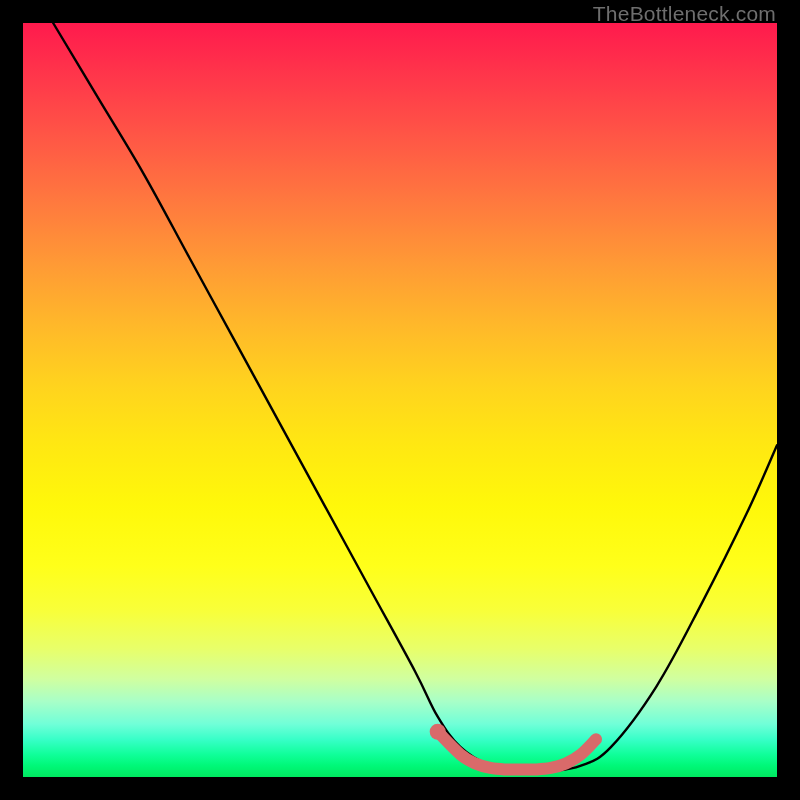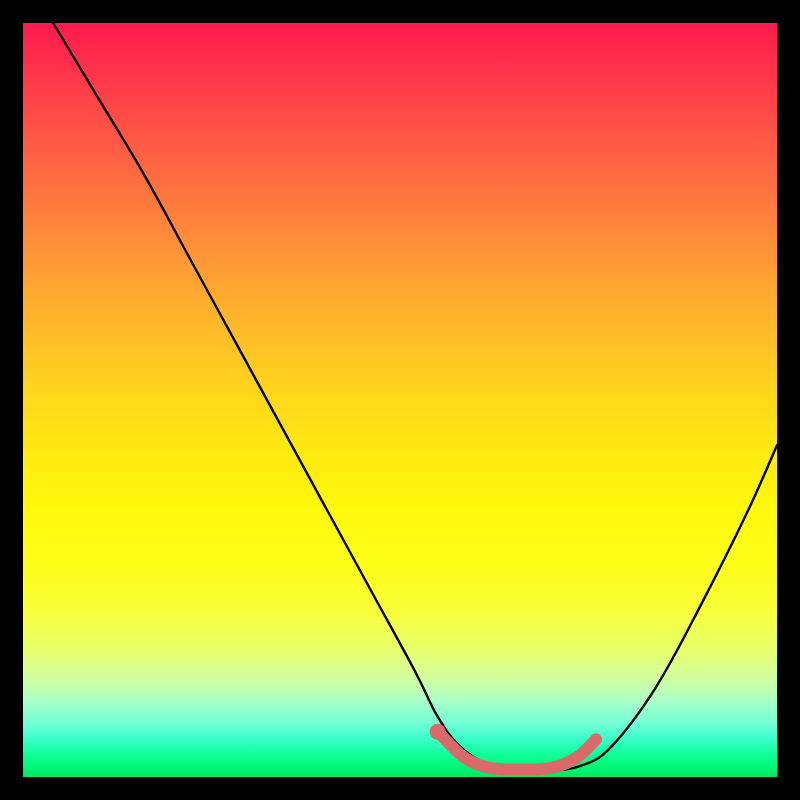--- a/index.html
+++ b/index.html
@@ -52,20 +52,21 @@
     left: 0; top: 0;
     width: 754px;
     height: 754px;
     overflow: visible;
   }
 </style>
 </head>
 <body>
 
 <div class="frame">
+  <div class="watermark">TheBottleneck.com</div>
   <div class="plot">
     <svg class="curve" viewBox="0 0 754 754" preserveAspectRatio="none">
       <path fill="none" stroke="#000" stroke-width="2.4" stroke-linecap="round" stroke-linejoin="round" d="M 30.16 0.00 C 38.30 13.57, 59.11 48.26, 75.40 75.40 C 91.69 102.54, 104.35 122.30, 120.64 150.80 C 136.93 179.30, 149.59 203.88, 165.88 233.74 C 182.17 263.60, 194.83 286.82, 211.12 316.68 C 227.41 346.54, 240.07 369.76, 256.36 399.62 C 272.65 429.48, 285.31 452.70, 301.60 482.56 C 317.89 512.42, 330.55 535.64, 346.84 565.50 C 363.13 595.36, 379.87 625.37, 392.08 648.44 C 404.29 671.51, 406.56 680.11, 414.70 693.68 C 422.84 707.25, 427.82 715.02, 437.32 723.84 C 446.82 732.66, 456.62 738.35, 467.48 742.69 C 478.34 747.03, 486.78 747.02, 497.64 747.97 C 508.50 748.92, 516.94 748.92, 527.80 747.97 C 538.66 747.02, 547.10 747.03, 557.96 742.69 C 568.82 738.35, 574.55 738.09, 588.12 723.84 C 601.69 709.59, 617.07 689.31, 633.36 663.52 C 649.65 637.73, 662.31 611.80, 678.60 580.58 C 694.89 549.36, 710.27 518.60, 723.84 490.10 C 737.41 461.60, 748.57 434.45, 754.00 422.24" id="path-main"></path>
       <path fill="none" stroke="#d96a6a" stroke-width="12" stroke-linecap="round" stroke-linejoin="round" d="M 414.70 708.76 C 418.77 712.83, 430.53 725.68, 437.32 731.38 C 444.11 737.08, 446.97 737.99, 452.40 740.43 C 457.83 742.87, 462.05 743.87, 467.48 744.95 C 472.91 746.04, 477.13 746.19, 482.56 746.46 C 487.99 746.73, 492.21 746.46, 497.64 746.46 C 503.07 746.46, 507.29 746.73, 512.72 746.46 C 518.15 746.19, 522.37 746.04, 527.80 744.95 C 533.23 743.87, 537.45 742.87, 542.88 740.43 C 548.31 737.99, 552.53 735.72, 557.96 731.38 C 563.39 727.04, 570.33 719.01, 573.04 716.30" id="path-highlight"></path>
       <circle fill="#d96a6a" r="8" id="dot-start" cx="414.70" cy="708.76"></circle>
     </svg>
   </div>
 </div>
 
 </body></html>

